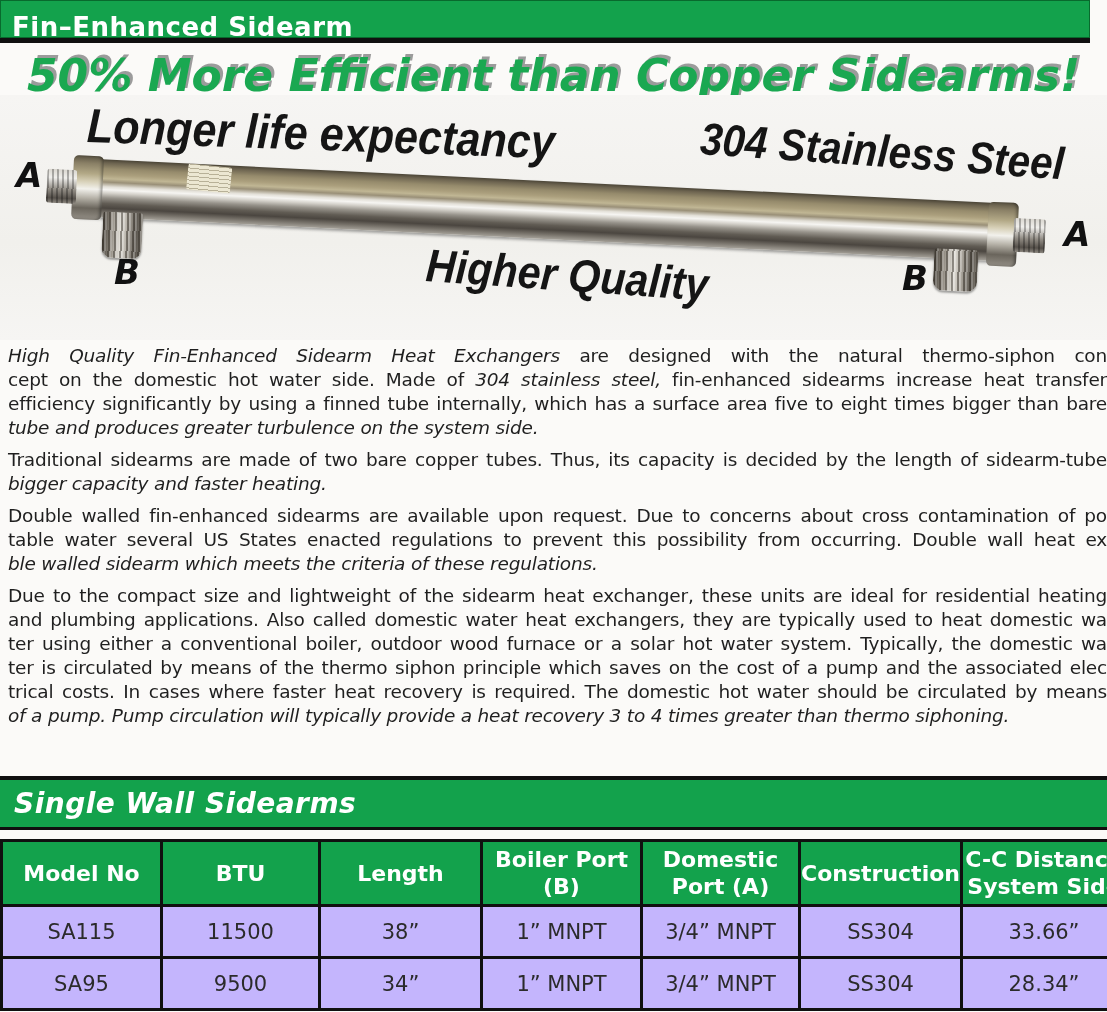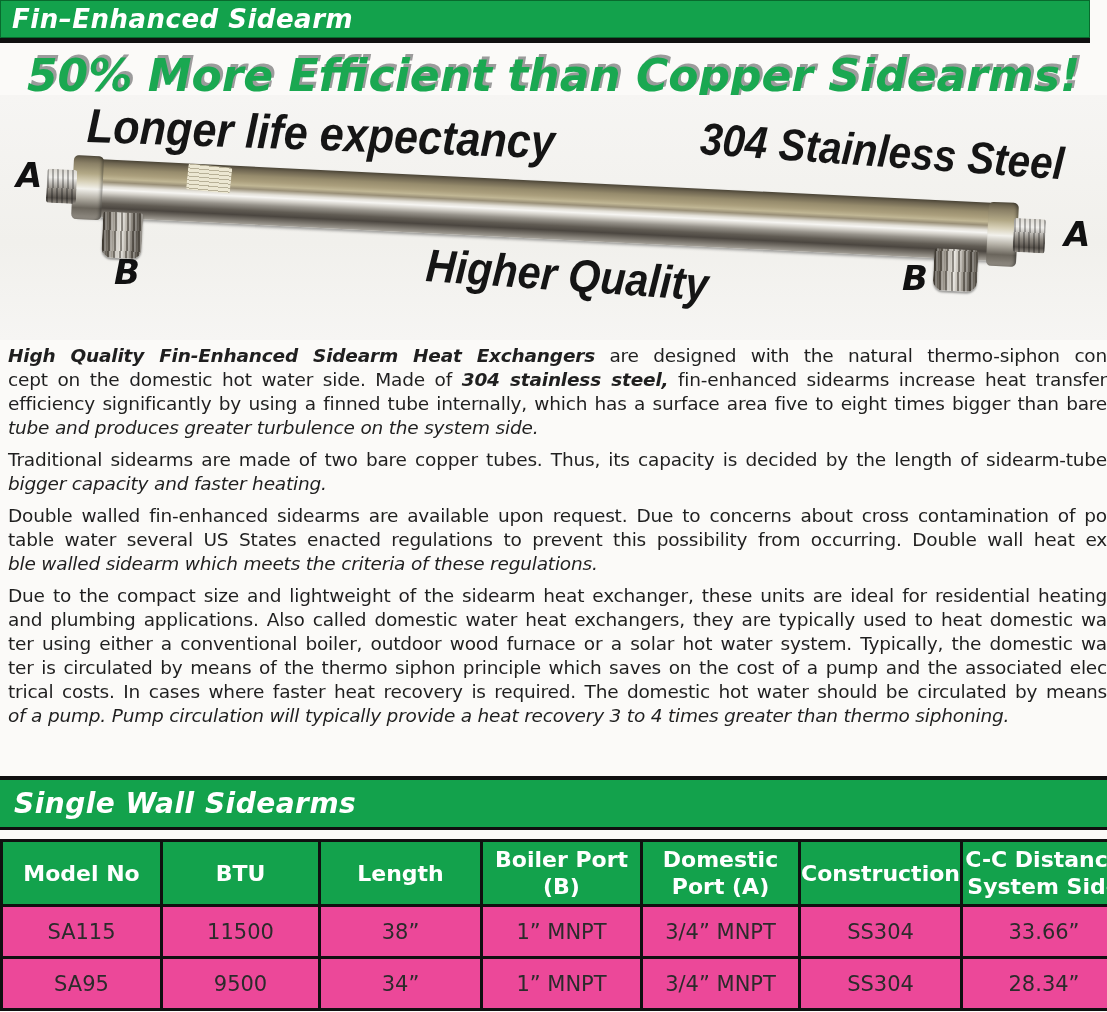--- a/index.html
+++ b/index.html
@@ -14,22 +14,22 @@
     background:#fbfaf8;
   }
   
   .titlebar{
     position:absolute;top:0;left:0;width:1090px;height:38px;
     background:var(--green);
     border-bottom:5px solid var(--ink);
     box-shadow:inset 0 0 0 1px rgba(0,60,20,.55);
   }
   .titlebar .t{
-    display:block;padding:4px 0 0 12px;
-    color:#fff;font-size:26px;font-weight:bold;font-style:italic;
+    display:block;padding:12px 0 0 12px;
+    color:#fff;font-size:26px;font-weight:bold;
     letter-spacing:.5px;white-space:nowrap;
   }
   
   .headline{
     position:absolute;top:50px;left:0;width:1107px;text-align:center;
     font-size:44px;font-weight:bold;font-style:italic;
     color:var(--hgreen);
     text-shadow:3px -3px 0 #9b9b9b;
     white-space:nowrap;
   }
@@ -98,21 +98,21 @@
     transform:rotate(3deg);border-radius:2px;
   }
   
   .doc{
     position:absolute;top:344px;left:8px;width:1099px;
     font-size:18.5px;line-height:24px;color:#1f1f1f;letter-spacing:-.2px;
   }
   .doc p{margin:0 0 8px 0;}
   .pline{display:block;text-align:justify;text-align-last:justify;white-space:normal;}
   .pline.last{text-align-last:left;font-style:italic;}
-  .bi{font-weight:bold;font-style:italic;margin-top:15px;}
+  .bi{font-weight:normal;font-style:italic;margin-top:15px;}
   
   .sectionbar{
     position:absolute;top:776px;left:0;width:1125px;height:54px;box-sizing:border-box;
     background:var(--green);
     border-top:4px solid var(--ink);
     border-bottom:3px solid var(--ink);
   }
   .sectionbar .t{
     display:block;padding:7px 0 0 14px;color:#fff;
     font-size:28px;font-weight:bold;font-style:italic;letter-spacing:.5px;white-space:nowrap;
@@ -121,21 +121,21 @@
   .tablewrap{position:absolute;top:839px;left:0;width:1125px;}
   table.spec{border-collapse:collapse;width:1125px;table-layout:fixed;}
   table.spec th,table.spec td{
     border:3px solid var(--ink);text-align:center;vertical-align:middle;padding:0;
   }
   table.spec th{
     background:var(--green);color:#fff;font-size:22px;font-weight:bold;
     height:62px;line-height:27px;
   }
   table.spec td{
-    background:#ec4899;color:#2b2b2b;font-size:21px;height:49px;
+    background:#c4b5fd;color:#2b2b2b;font-size:21px;height:49px;
   }
   .c0{width:160px}.c1{width:158px}.c2{width:162px}.c3{width:160px}
   .c4{width:158px}.c5{width:162px}.c6{width:165px}
 </style>
 </head>
 <body>
 
 <div class="viewport">
 
   <div class="titlebar">

